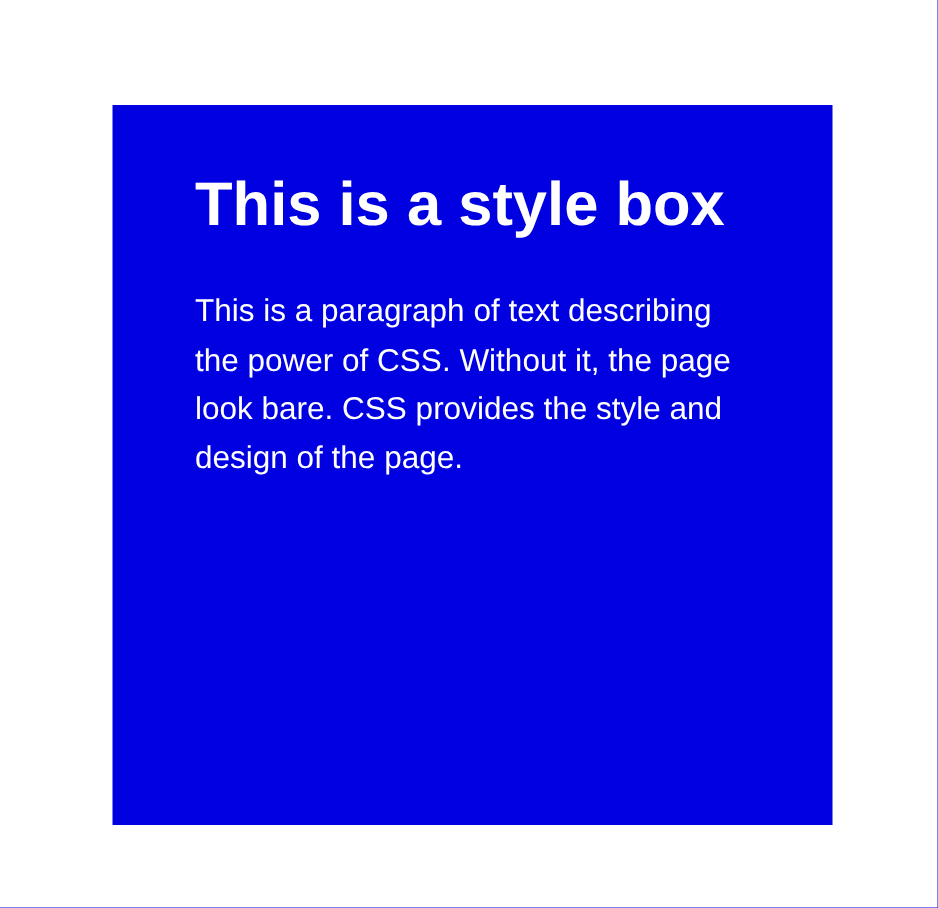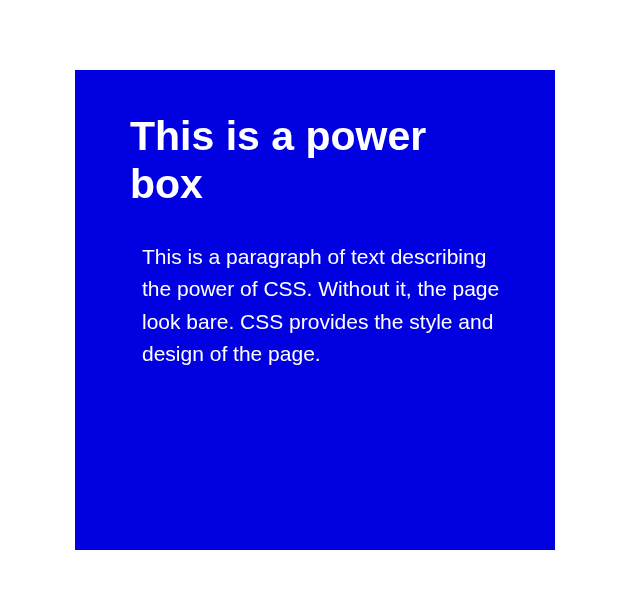--- a/index.html
+++ b/index.html
@@ -24,22 +24,21 @@
     .box h1 {
       font-size: 41px;
       font-weight: bold;
       line-height: 1.18;
       margin-bottom: 32px;
     }
     .box p {
       font-size: 21px;
       line-height: 1.55;
       font-weight: 400;
-      margin-left: 12px;
     }
   </style>
 </head>
 <body>
 
 <div class="box">
-  <h1>This is a power box</h1>
+  <h1>This is a style box</h1>
   <p>This is a paragraph of text describing the power of CSS. Without it, the page look bare. CSS provides the style and design of the page.</p>
 </div>
 
 </body></html>

